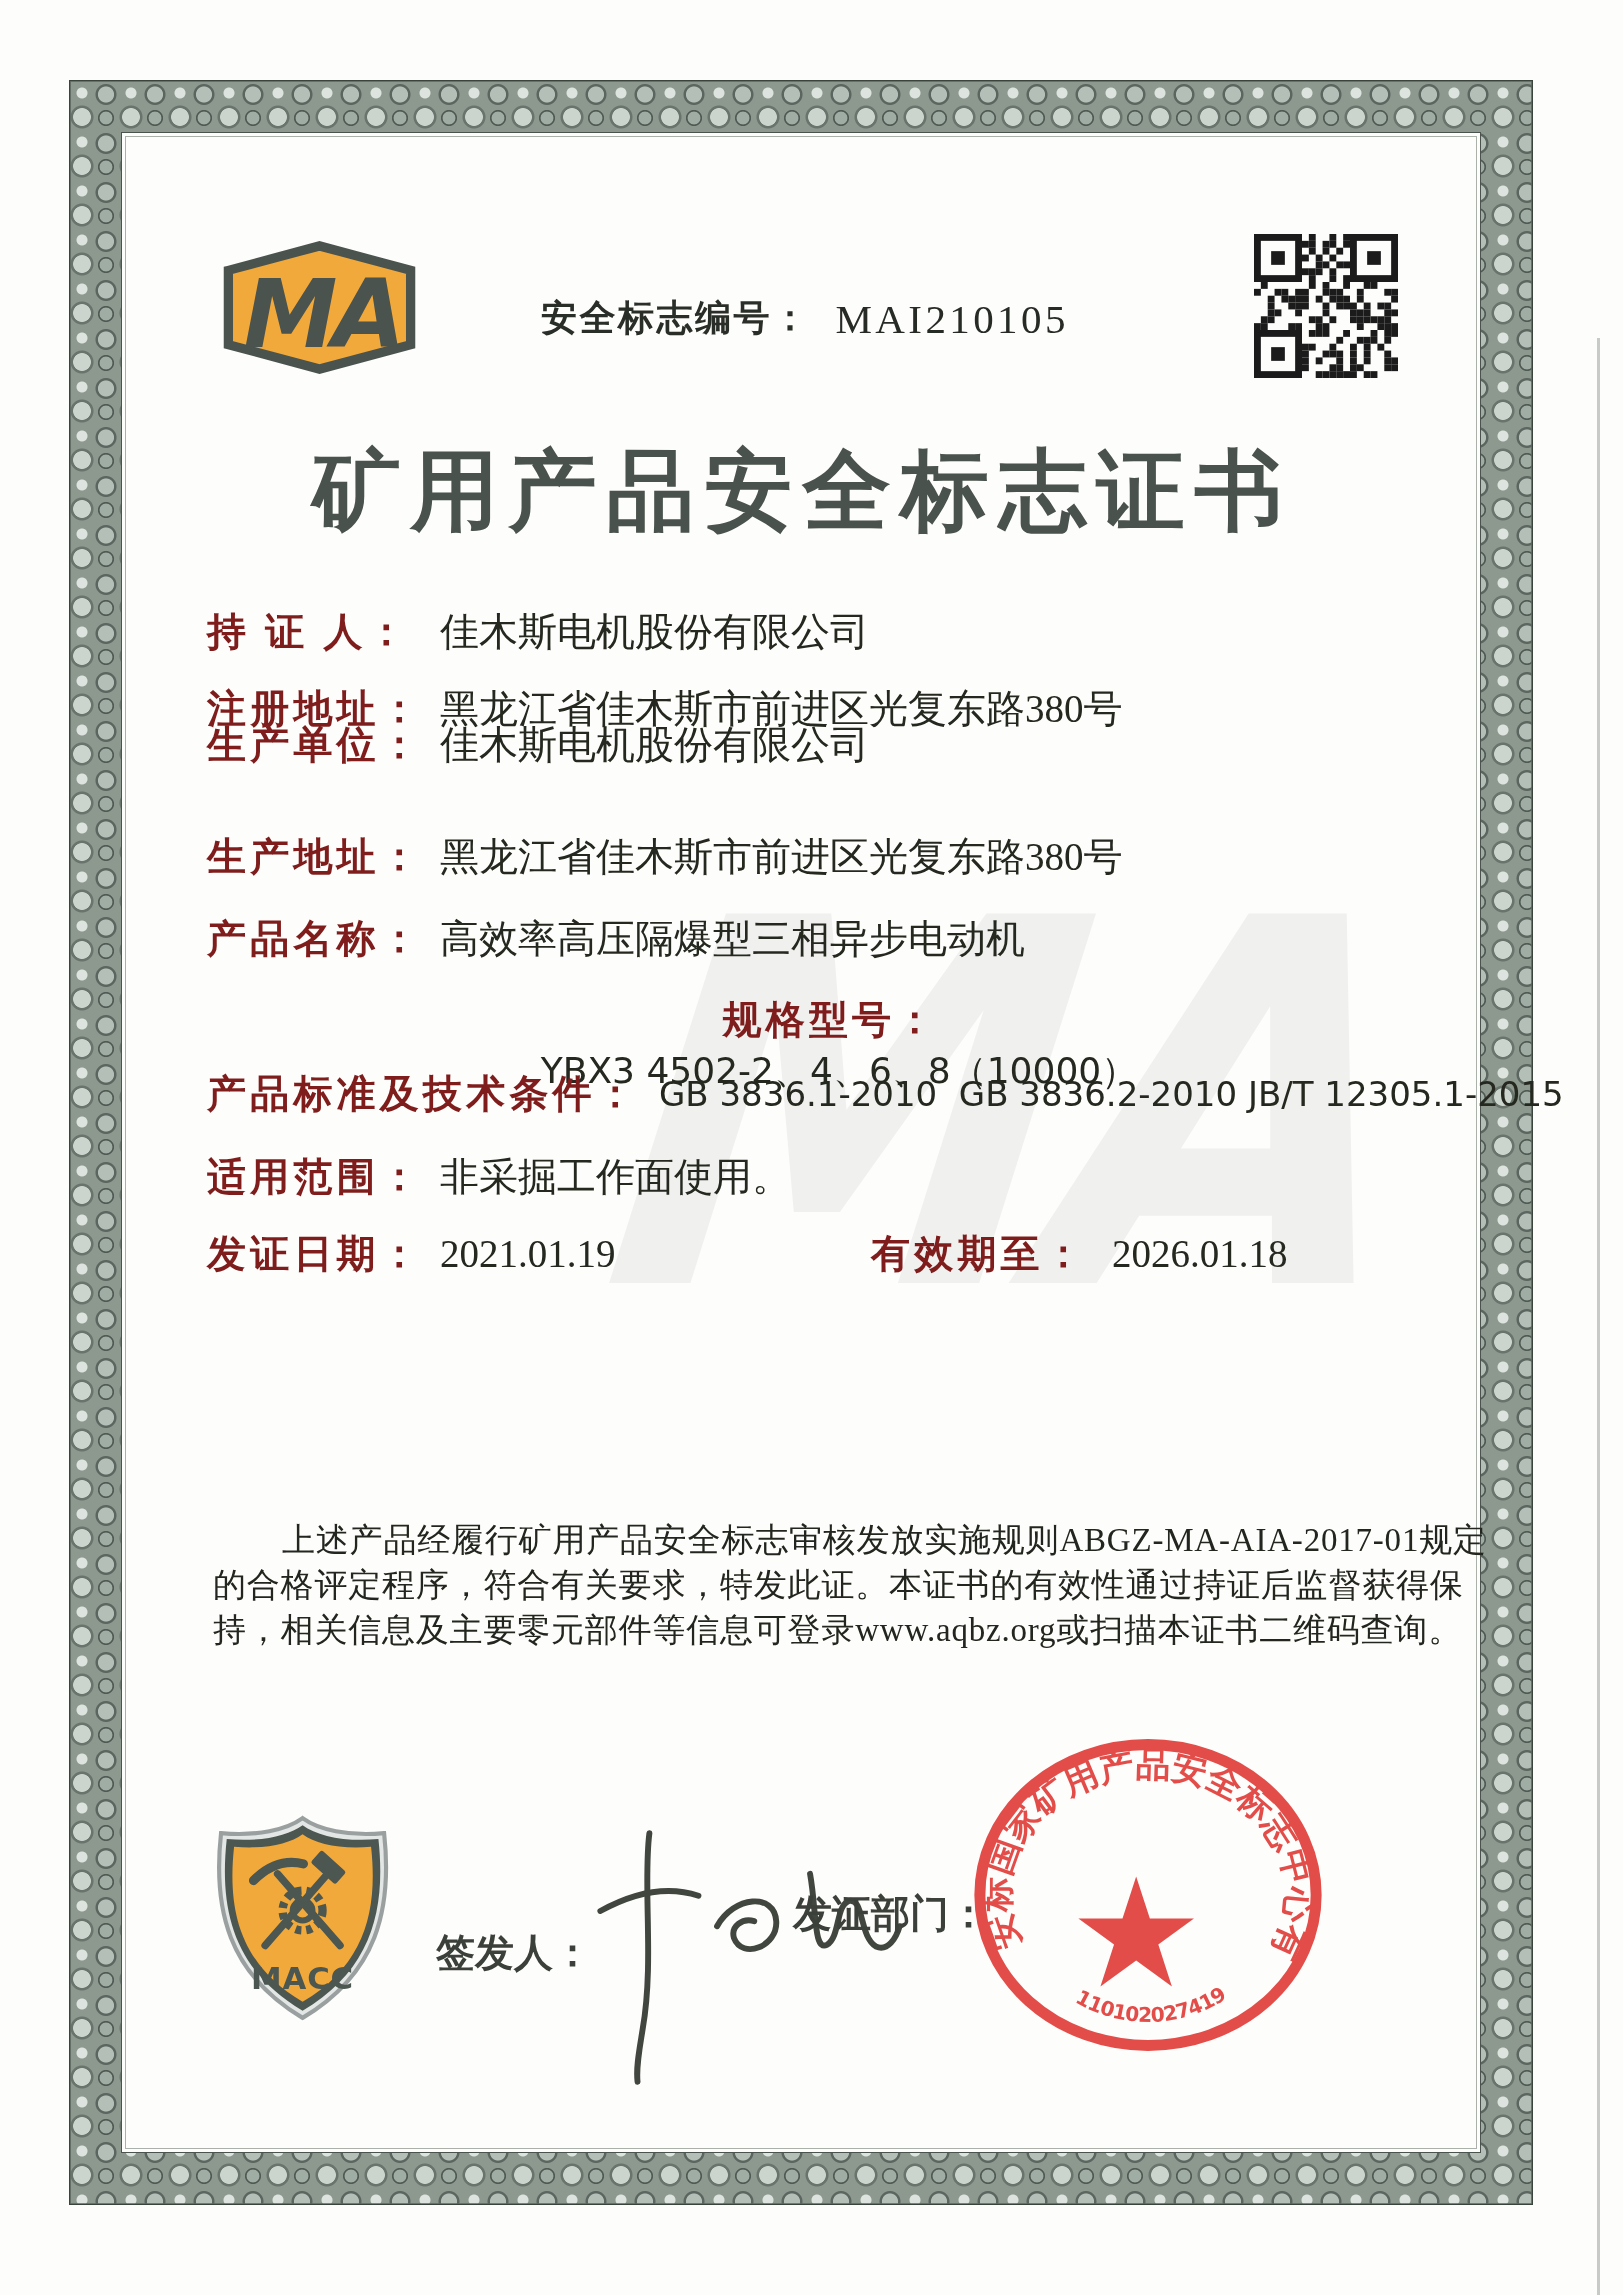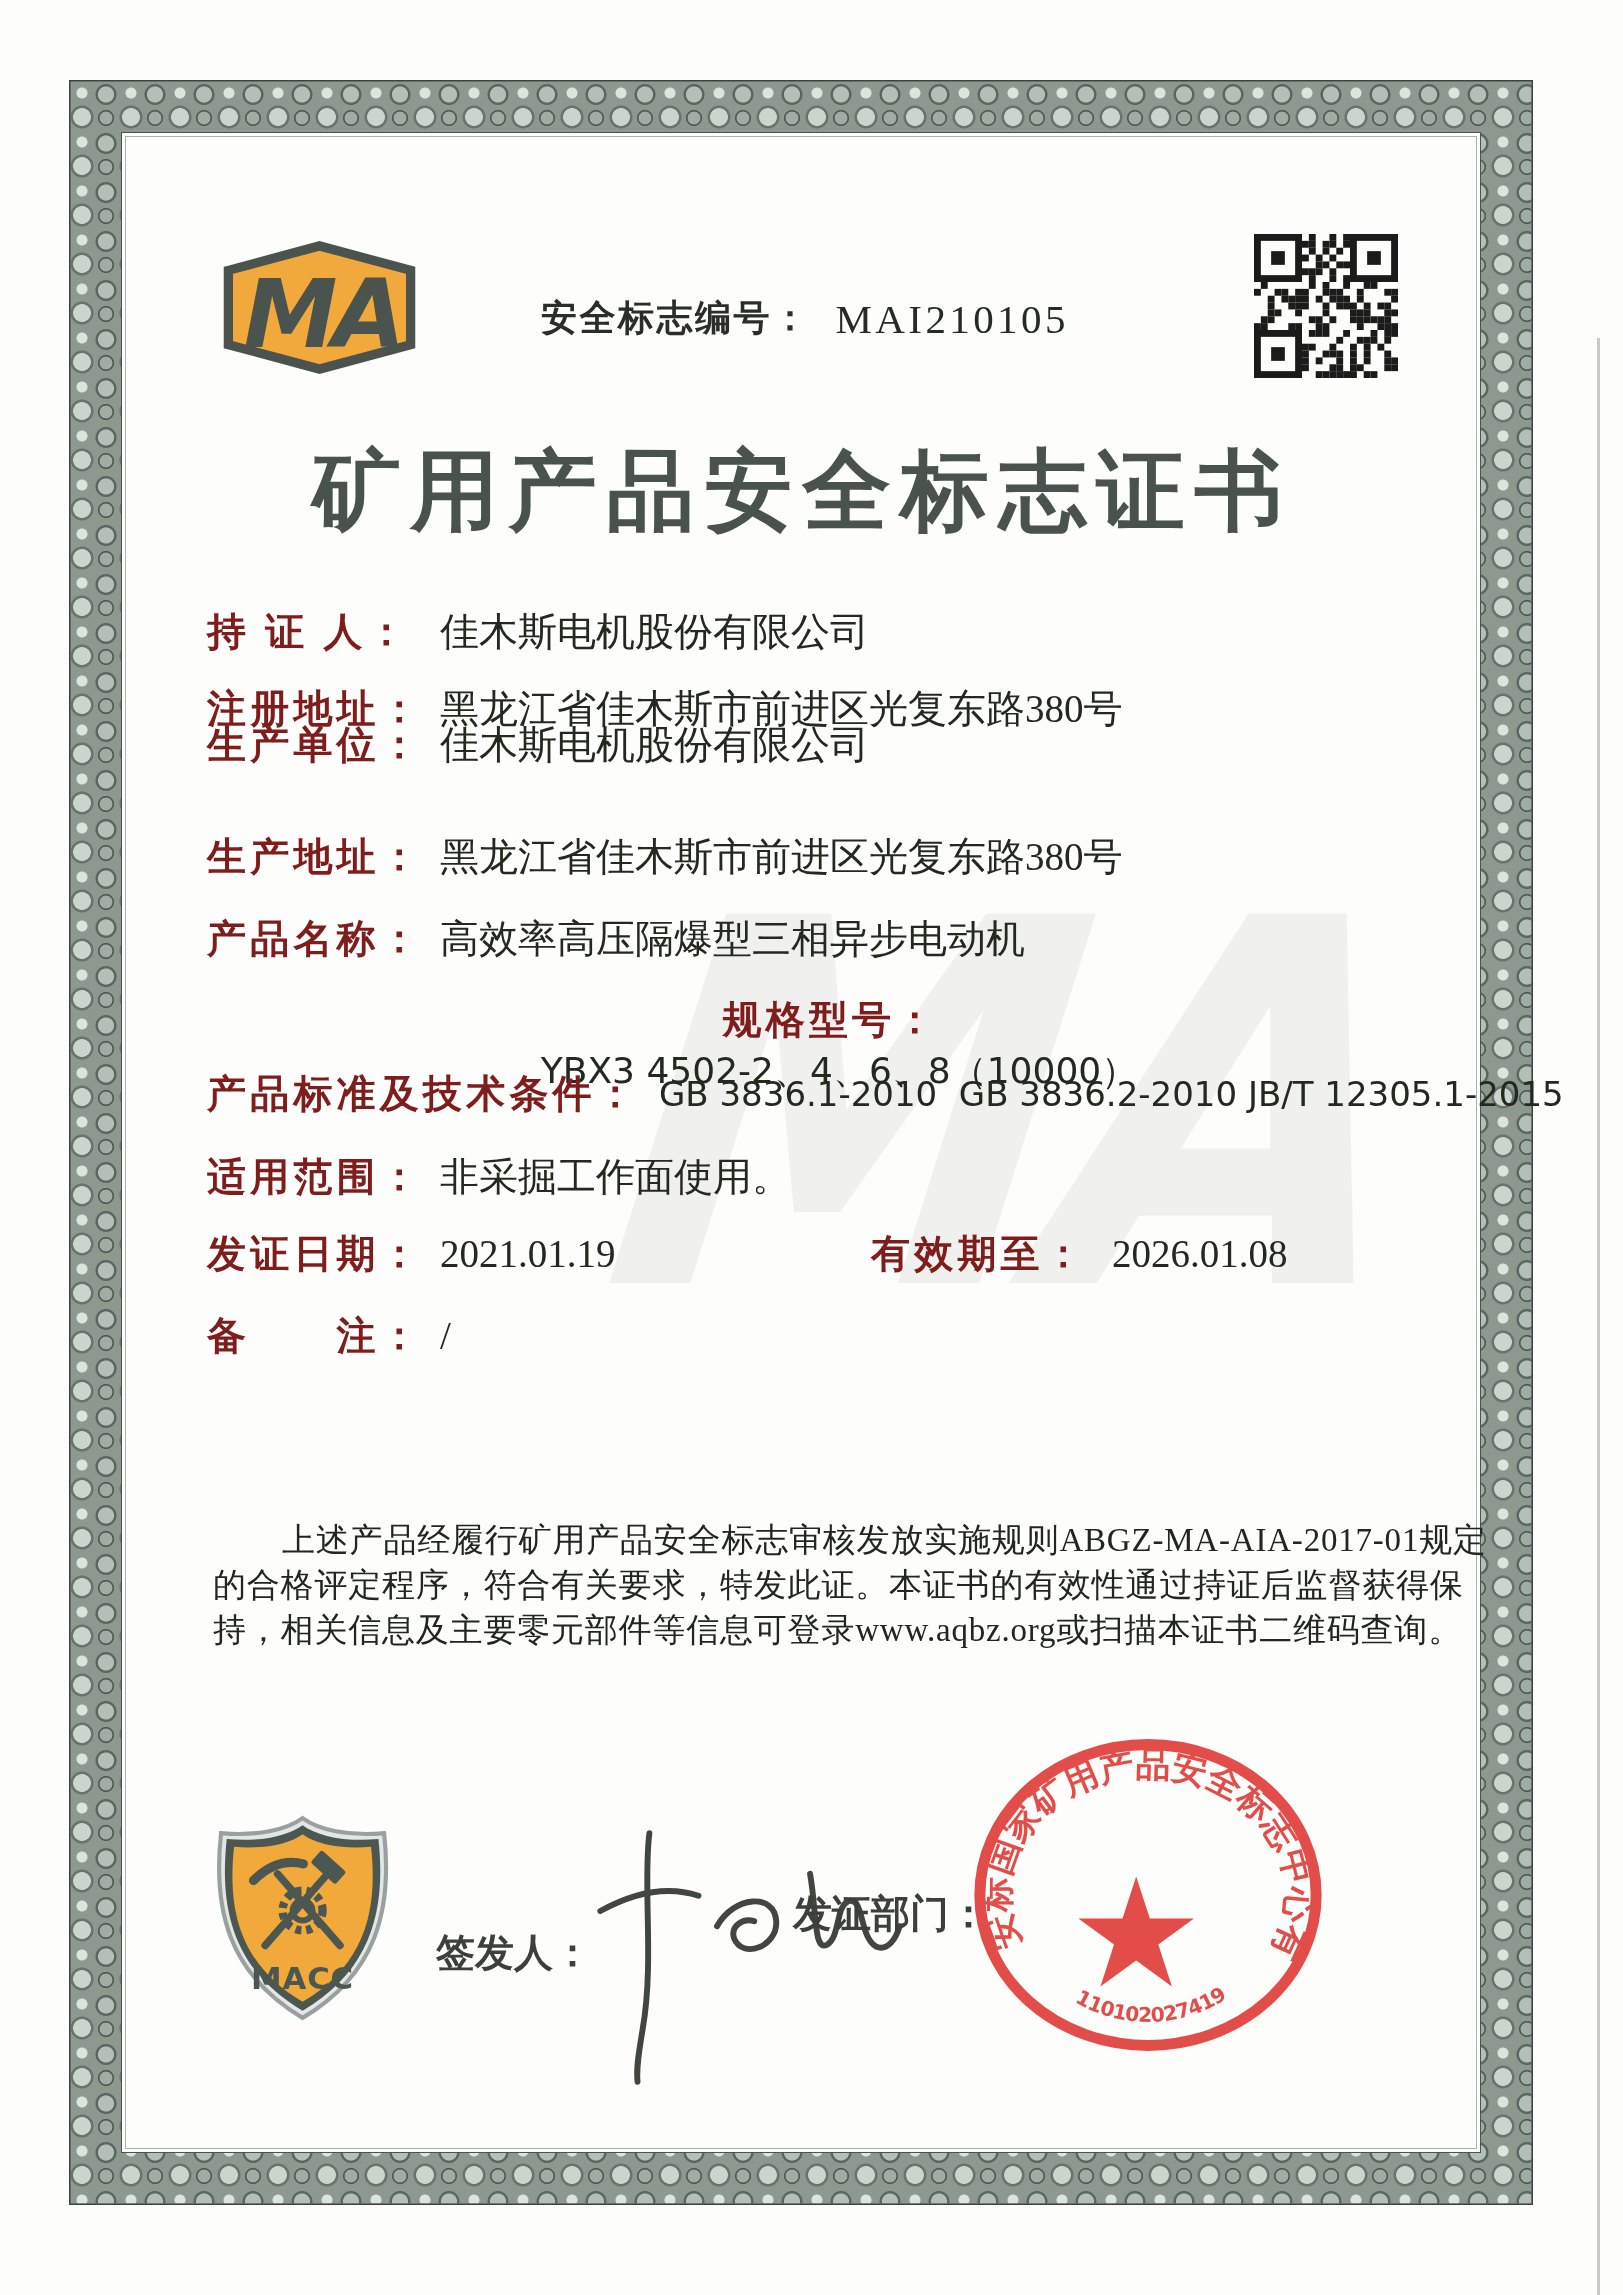--- a/index.html
+++ b/index.html
@@ -270,25 +270,21 @@
     <span class="val std">GB 3836.1-2010  GB 3836.2-2010 JB/T 12305.1-2015</span>
   </div>
   <div class="row r8">
     <span class="lab">适用范围：</span>
     <span class="val">非采掘工作面使用。</span>
   </div>
   <div class="row r9">
     <span class="lab">发证日期：</span>
     <span class="val val-issue">2021.01.19</span>
     <span class="lab auto">有效期至：</span>
-    <span class="val" style="margin-left:25px;">2026.01.08</span>
-  </div>
-  <div class="row r10">
-    <span class="lab">备　　注：</span>
-    <span class="val">/</span>
+    <span class="val" style="margin-left:25px;">2026.01.18</span>
   </div>
 
   <div class="para">
     <div class="ln first">上述产品经履行矿用产品安全标志审核发放实施规则ABGZ-MA-AIA-2017-01规定</div>
     <div class="ln">的合格评定程序，符合有关要求，特发此证。本证书的有效性通过持证后监督获得保</div>
     <div class="ln">持，相关信息及主要零元部件等信息可登录www.aqbz.org或扫描本证书二维码查询。</div>
   </div>
 
   <svg class="shield" viewBox="0 0 235 250">
     <path d="M117 5 C 98 19, 62 27, 19 23 C 9 115, 28 192, 117 245 C 206 192, 225 115, 215 23 C 172 27, 136 19, 117 5 Z" fill="#e2e6e4" stroke="#9aa0a0" stroke-width="5"></path>

